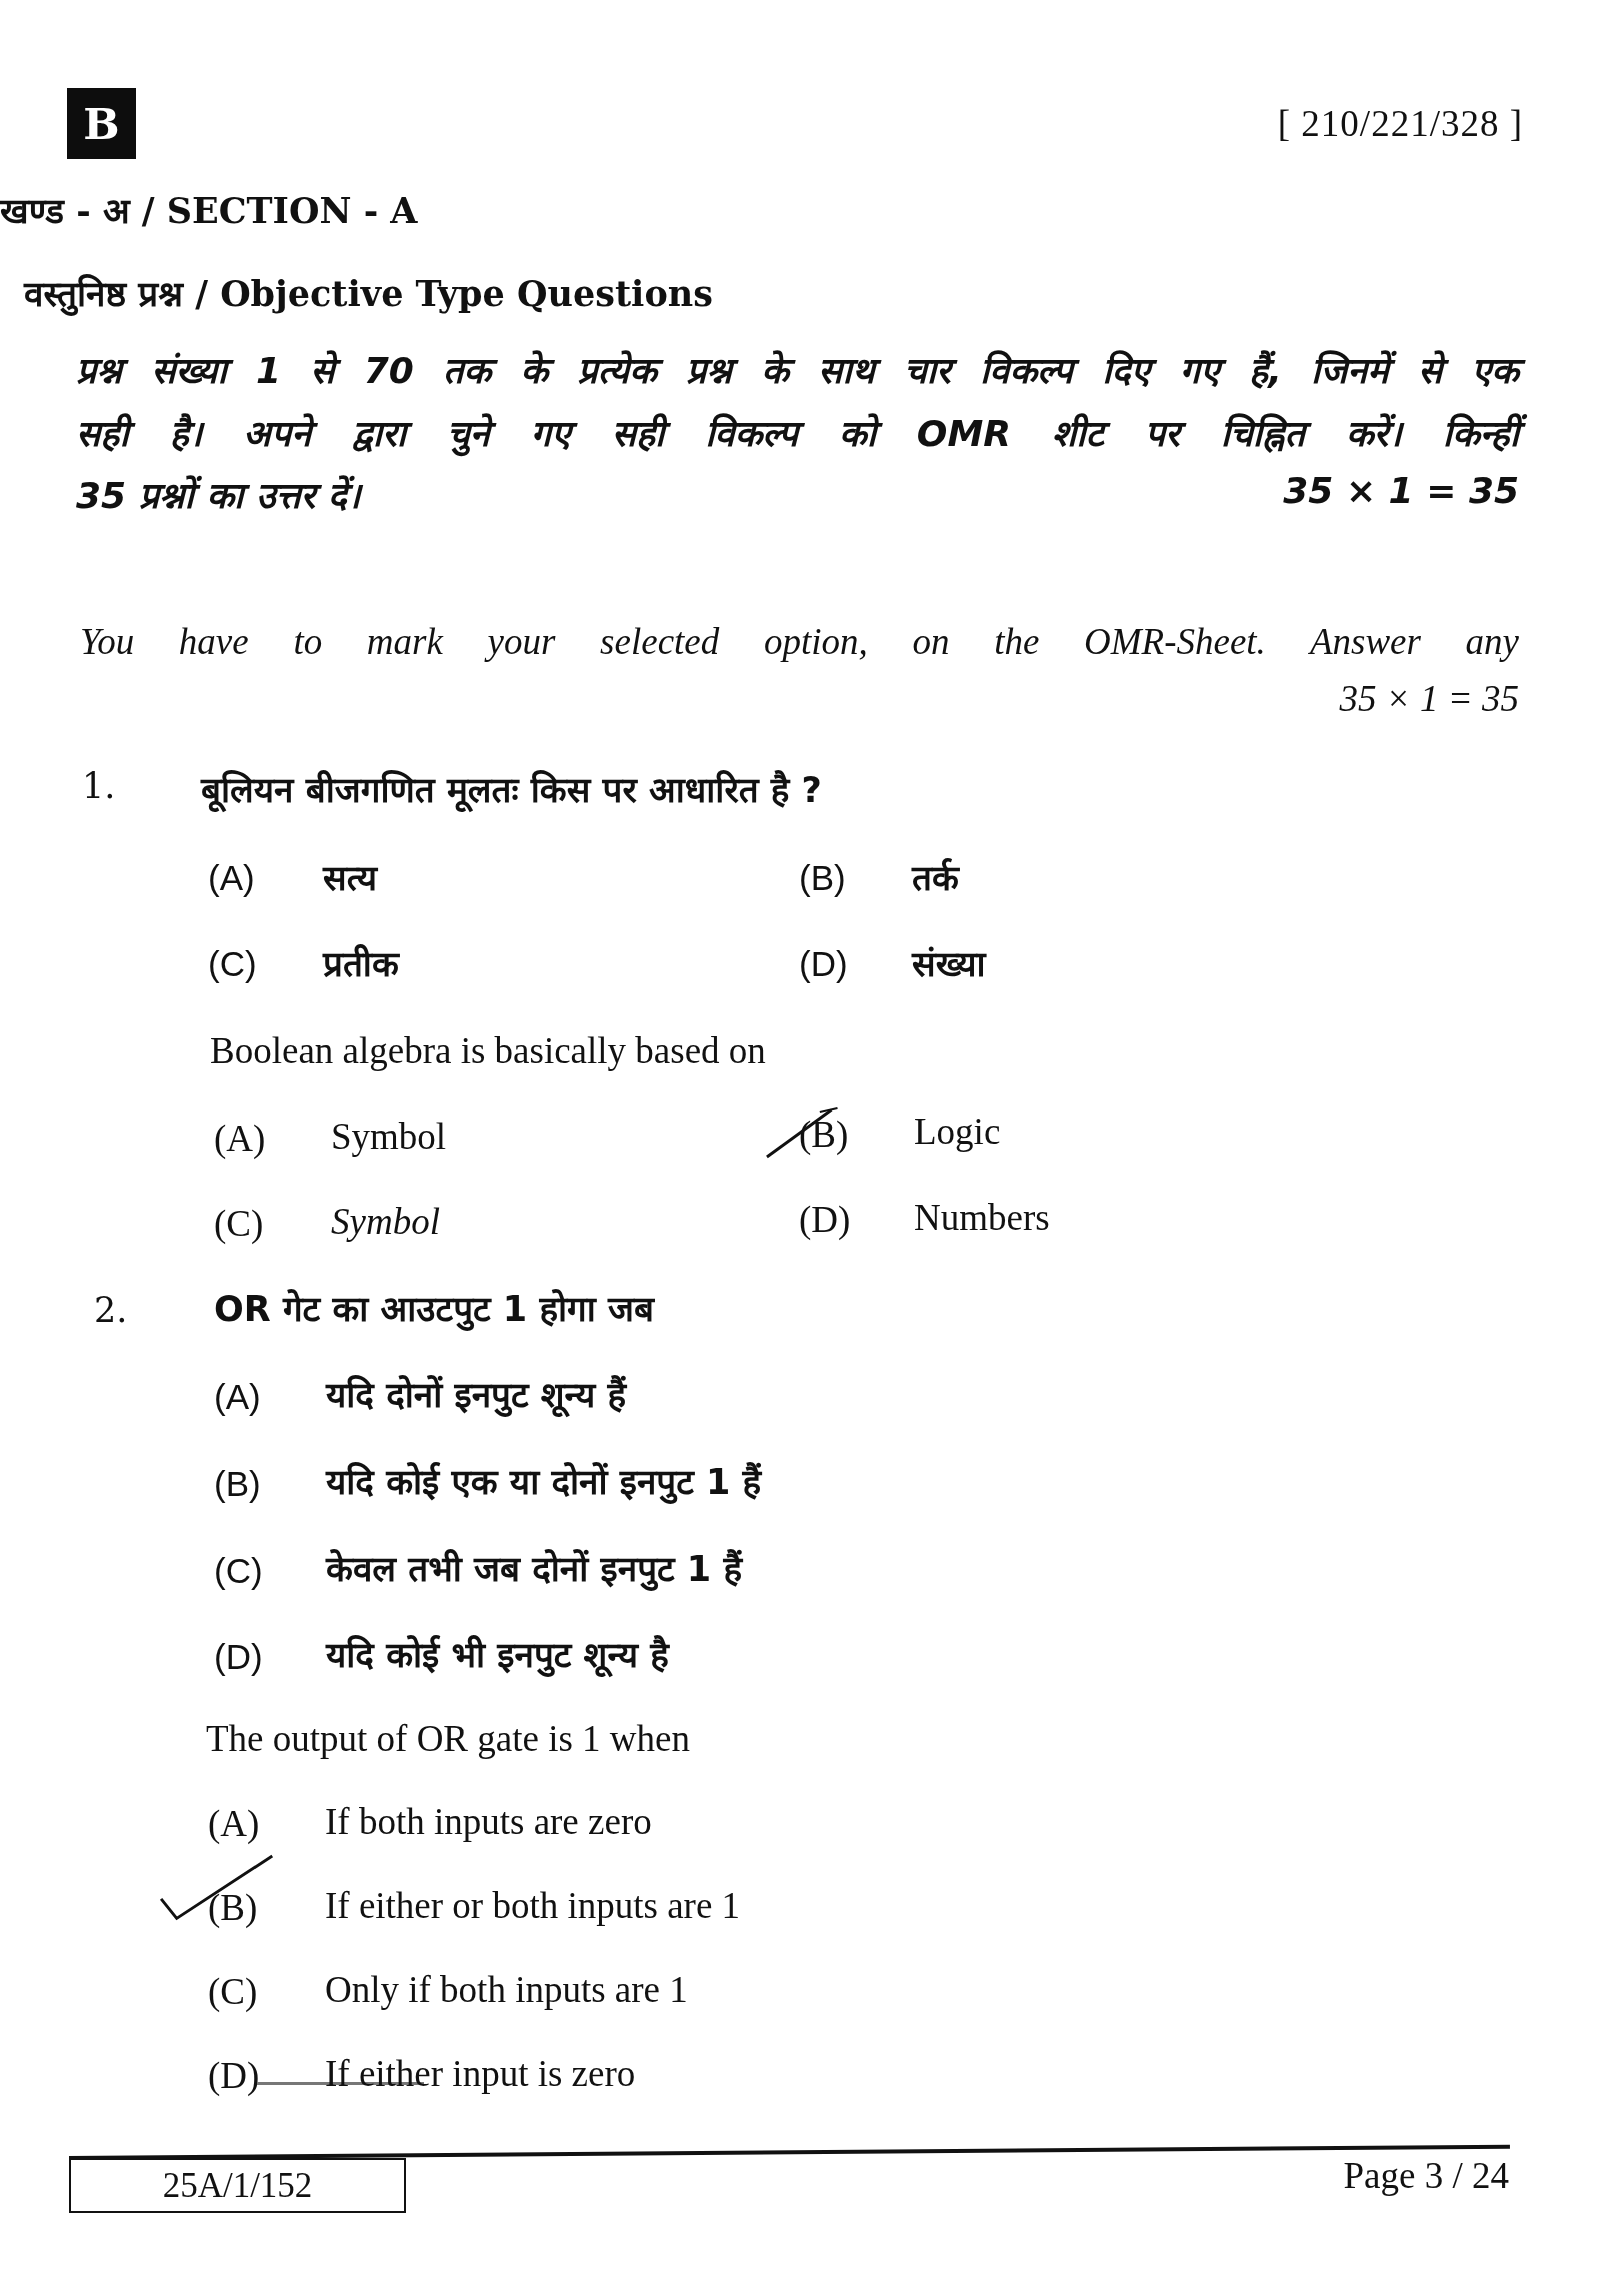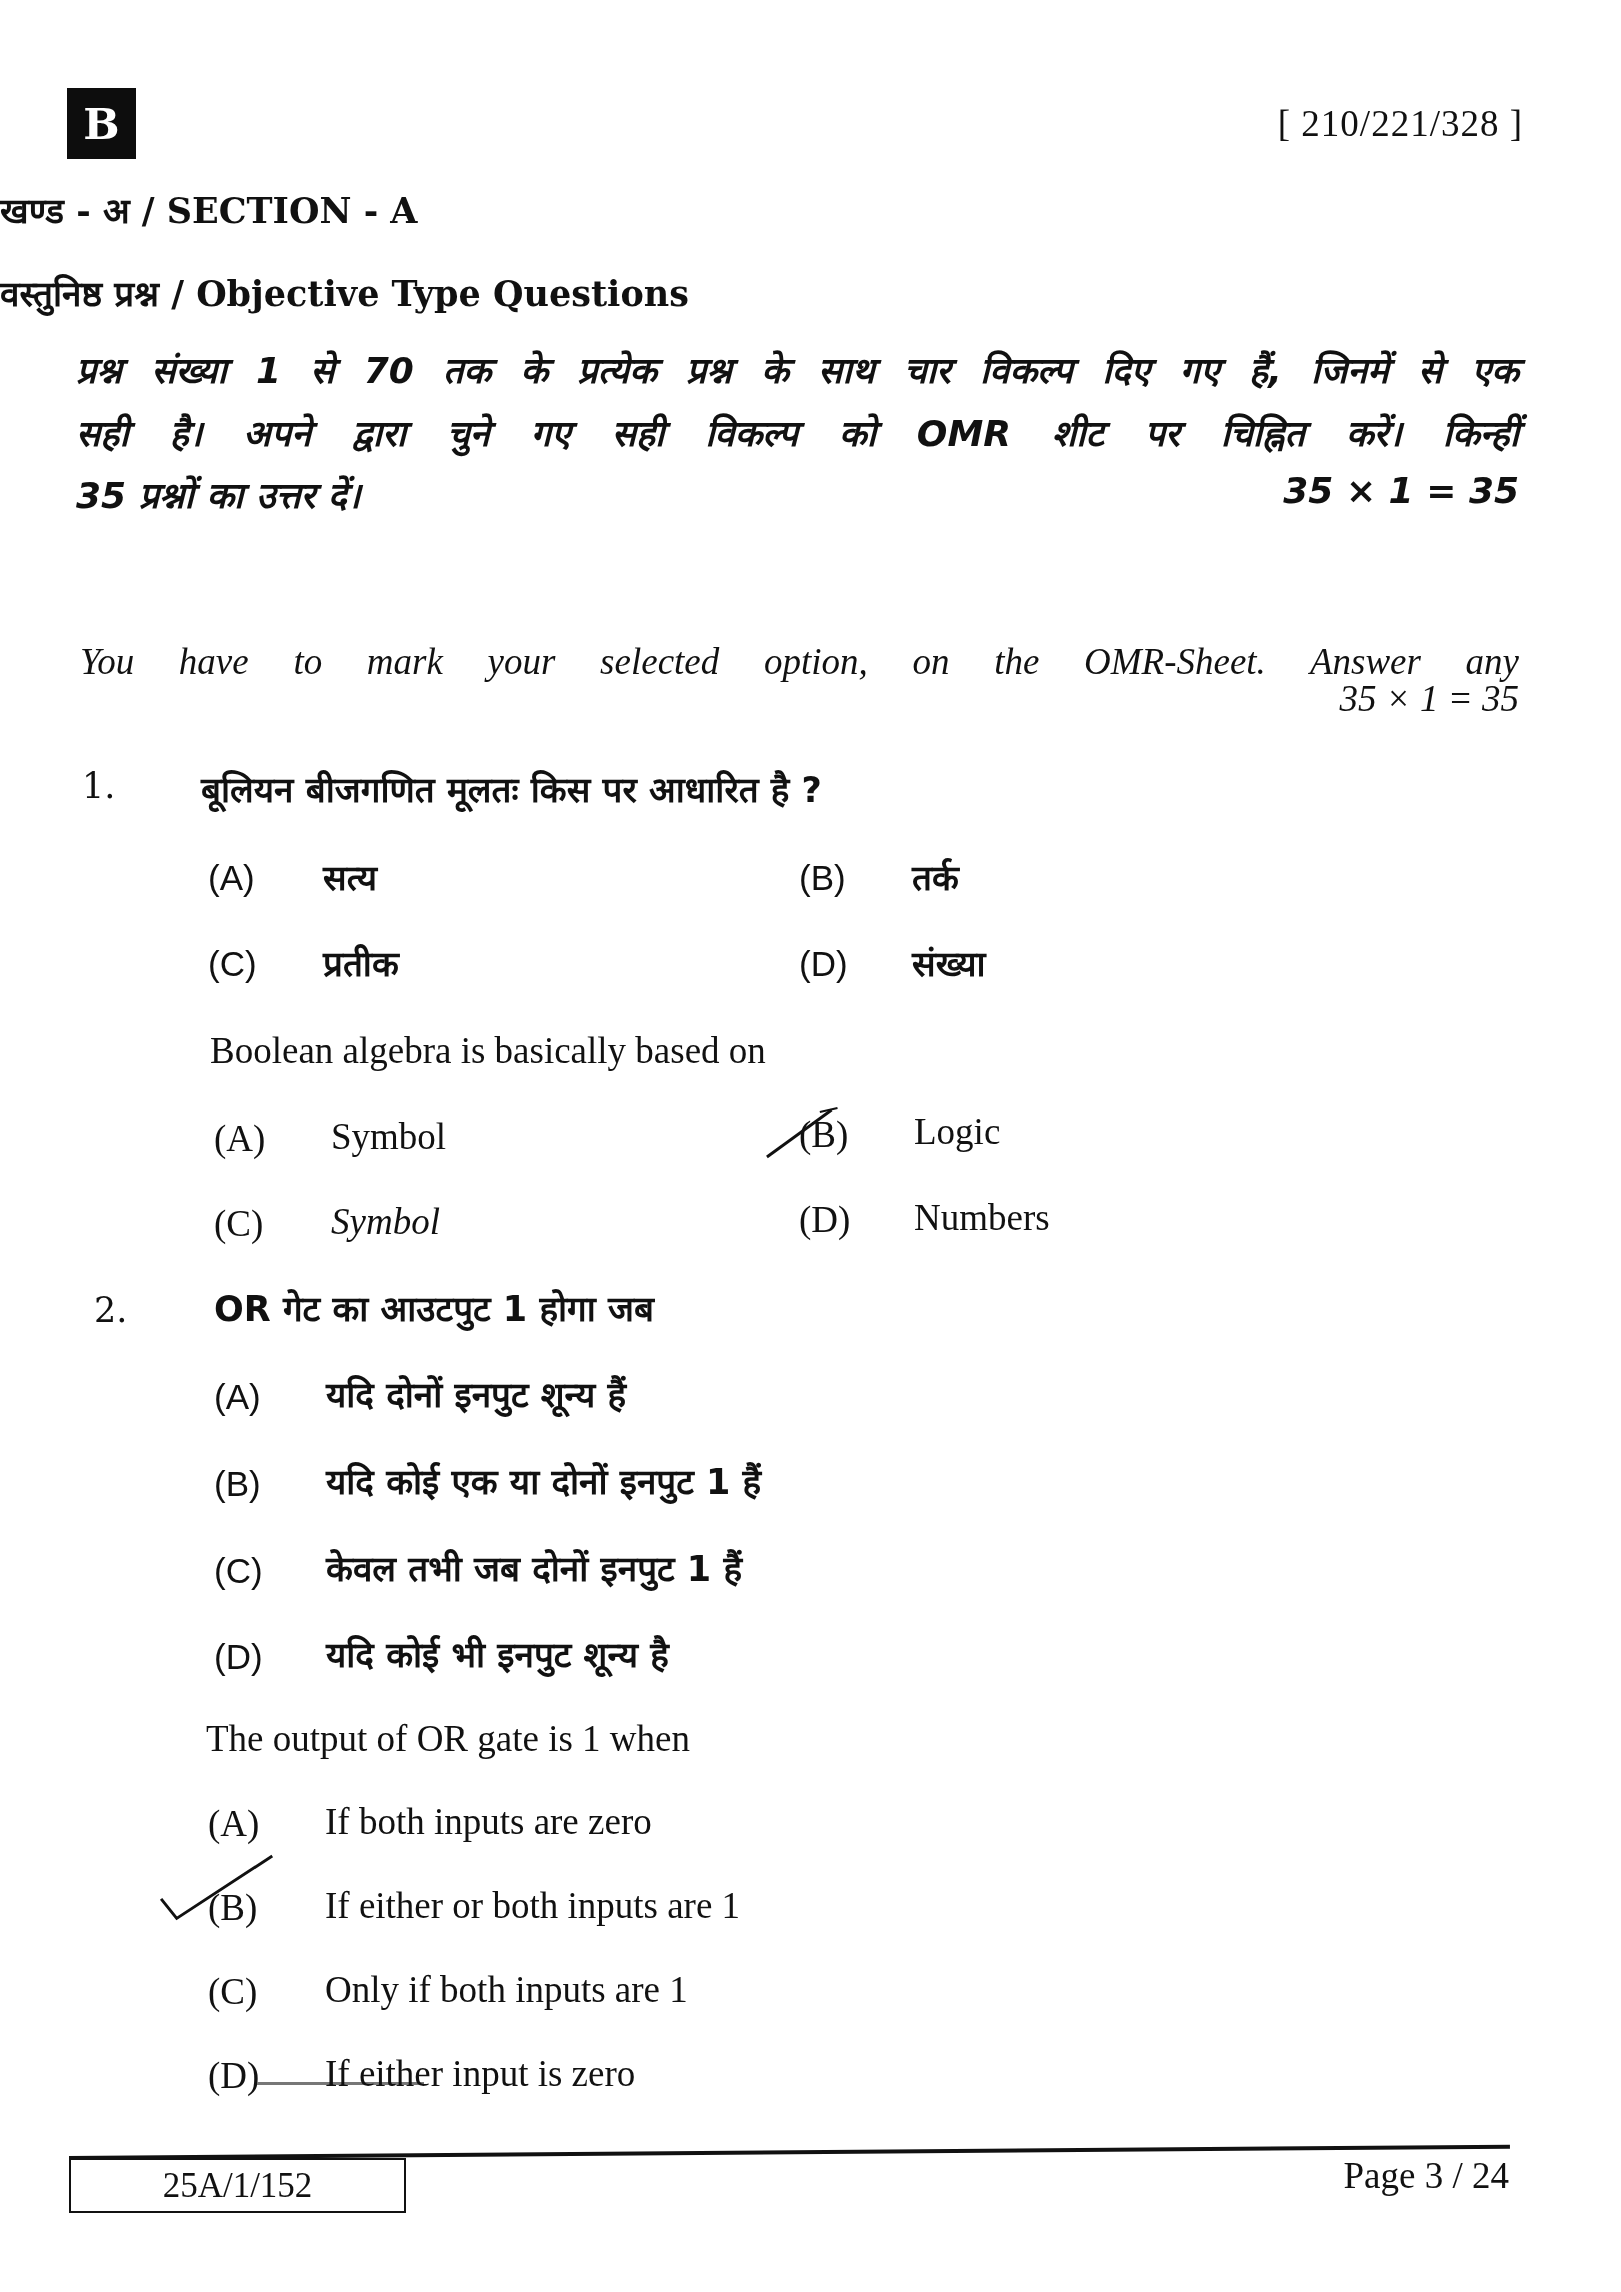--- a/index.html
+++ b/index.html
@@ -2,21 +2,21 @@
 <html><head>
 <meta charset="utf-8">
 <style>
   html, body { margin:0; padding:0; background:#ffffff; }
   body { width:1621px; height:2293px; position:relative; overflow:hidden; color:#111; font-family:"DejaVu Serif", serif; }
   .abs { position:absolute; white-space:nowrap; }
   .set-box { left:67px; top:88px; width:69px; height:71px; background:#0d0d0d; color:#fff; font-family:"DejaVu Serif", serif; font-weight:bold; font-size:43px; display:flex; align-items:center; justify-content:center; }
   .code { right:98px; top:102px; font-size:37px; letter-spacing:1px; font-family:"Liberation Serif", serif; }
   .center { left:0; width:1571px; text-align:left; }
   .section { top:186px; font-size:35px; font-weight:bold; font-family:"DejaVu Serif", serif; }
-  .objtype { top:269px; font-size:35px; font-weight:bold; font-family:"DejaVu Serif", serif; }
+  .objtype { top:269px; font-size:35px; font-weight:bold; font-family:"DejaVu Serif", serif;padding-left:24px; }
   .hin-para { left:76px; width:1443px; font-size:36px; font-weight:bold; font-style:italic; font-family:"DejaVu Sans", sans-serif; }
   .hin-line { position:absolute; left:0; width:1443px; white-space:nowrap; }
   .justify { text-align:justify; text-align-last:justify; }
   .marks-r { position:absolute; right:0; }
   .eng-para { left:80px; width:1439px; font-size:37px; font-style:italic; font-family:"Liberation Serif", serif; }
   .qnum { font-size:35px; font-family:"DejaVu Serif", serif; }
   .qtext-hi { font-size:35px; font-weight:bold; font-family:"DejaVu Sans", sans-serif; }
   .qtext-en { font-size:37px; font-family:"Liberation Serif", serif; }
   .optlbl { font-size:35px; font-family:"Liberation Sans", sans-serif; }
   .opttxt-hi { font-size:35px; font-weight:bold; font-family:"DejaVu Sans", sans-serif; }
@@ -38,21 +38,21 @@
 <div class="abs center objtype">वस्तुनिष्ठ प्रश्न / Objective Type Questions</div>
 
 <div class="abs hin-para" style="top:345px;height:176px;">
   <div class="hin-line justify" style="top:0;">प्रश्न संख्या 1 से 70 तक के प्रत्येक प्रश्न के साथ चार विकल्प दिए गए हैं, जिनमें से एक</div>
   <div class="hin-line justify" style="top:63px;">सही है। अपने द्वारा चुने गए सही विकल्प को OMR शीट पर चिह्नित करें। किन्हीं</div>
   <div class="hin-line" style="top:125px;">35 प्रश्नों का उत्तर दें।</div>
   <div class="marks-r" style="top:125px;">35 × 1 = 35</div>
 </div>
 
 <div class="abs eng-para" style="top:559px;height:176px;">
-  <div class="hin-line justify" style="top:61px;width:1439px;margin-top:20px;">You have to mark your selected option, on the OMR-Sheet. Answer any</div>
+  <div class="hin-line justify" style="top:61px;width:1439px;">You have to mark your selected option, on the OMR-Sheet. Answer any</div>
   <div class="marks-r" style="top:118px;">35 × 1 = 35</div>
 </div>
 
 <div>
   <div class="abs qnum" style="left:82px;top:766px;">1.</div>
   <div class="abs qtext-hi" style="left:201px;top:765px;">बूलियन बीजगणित मूलतः किस पर आधारित है ?</div>
 
   <div class="abs optlbl" style="left:208px;top:858px;">(A)</div>
   <div class="abs opttxt-hi" style="left:323px;top:853px;">सत्य</div>
   <div class="abs optlbl" style="left:799px;top:858px;">(B)</div>

